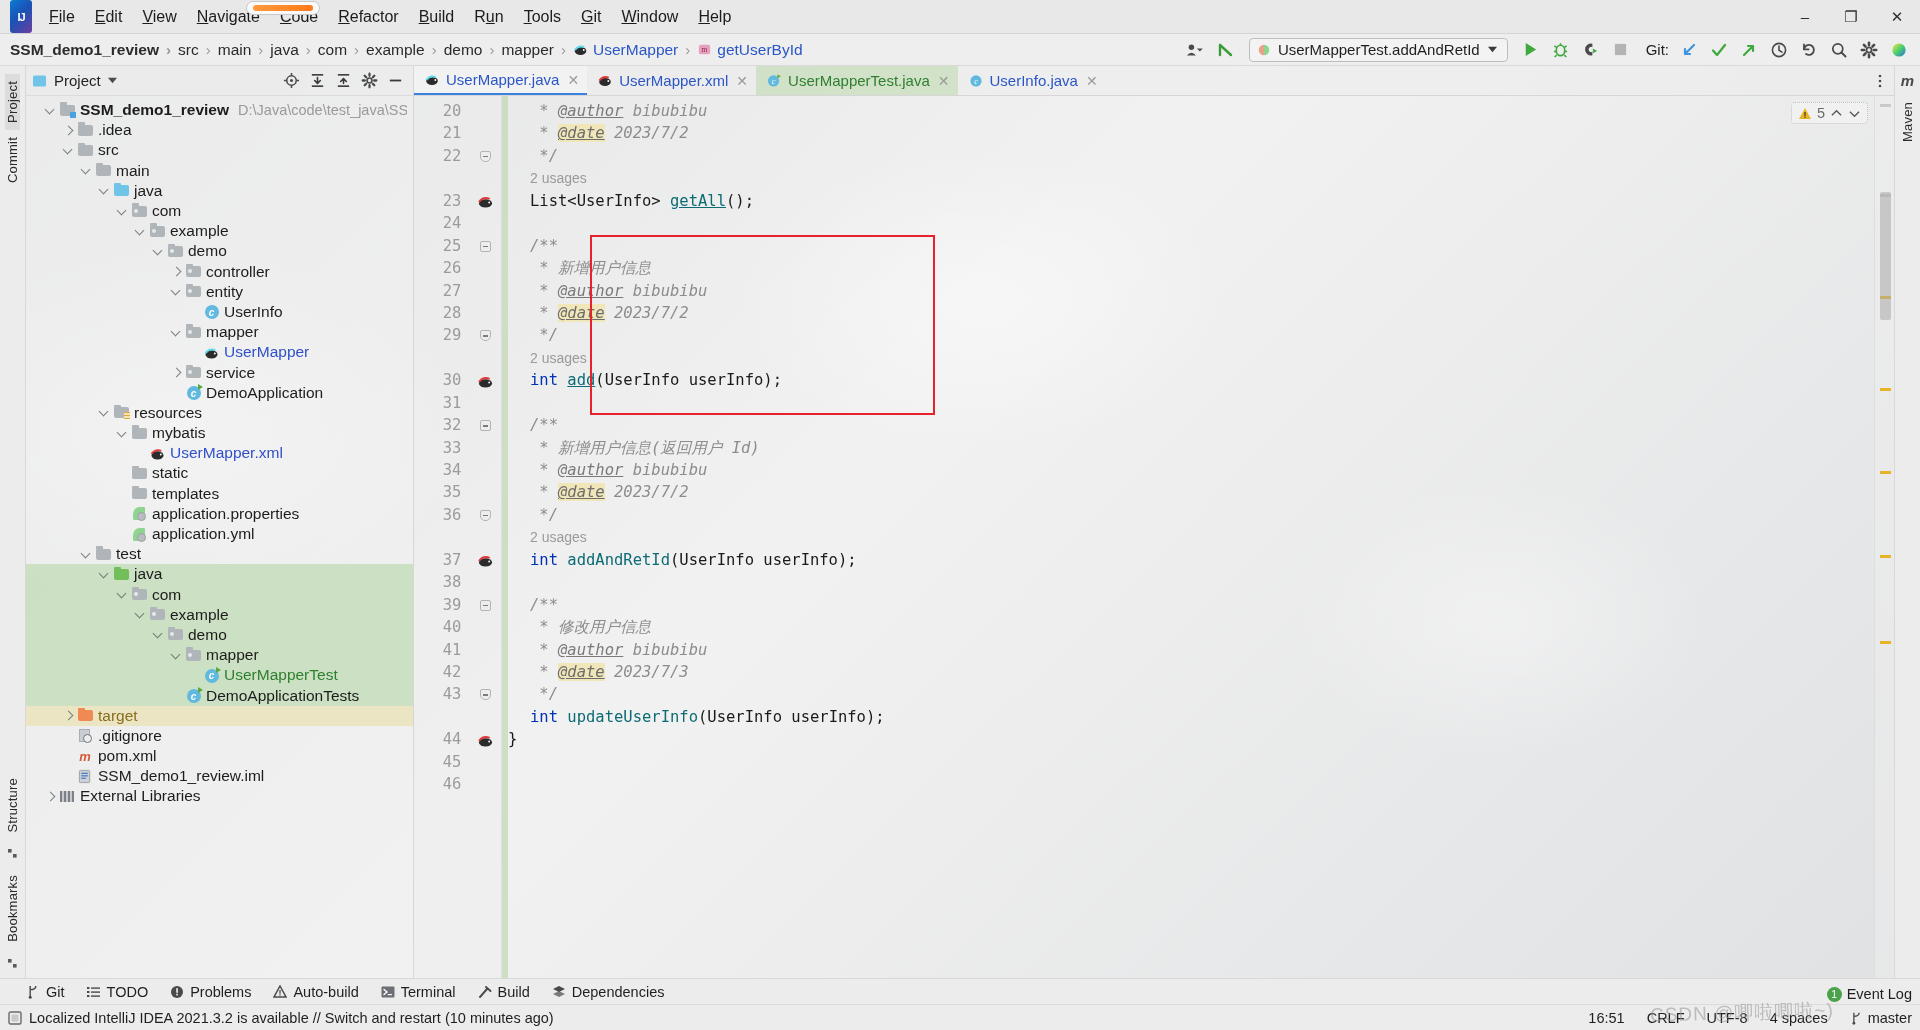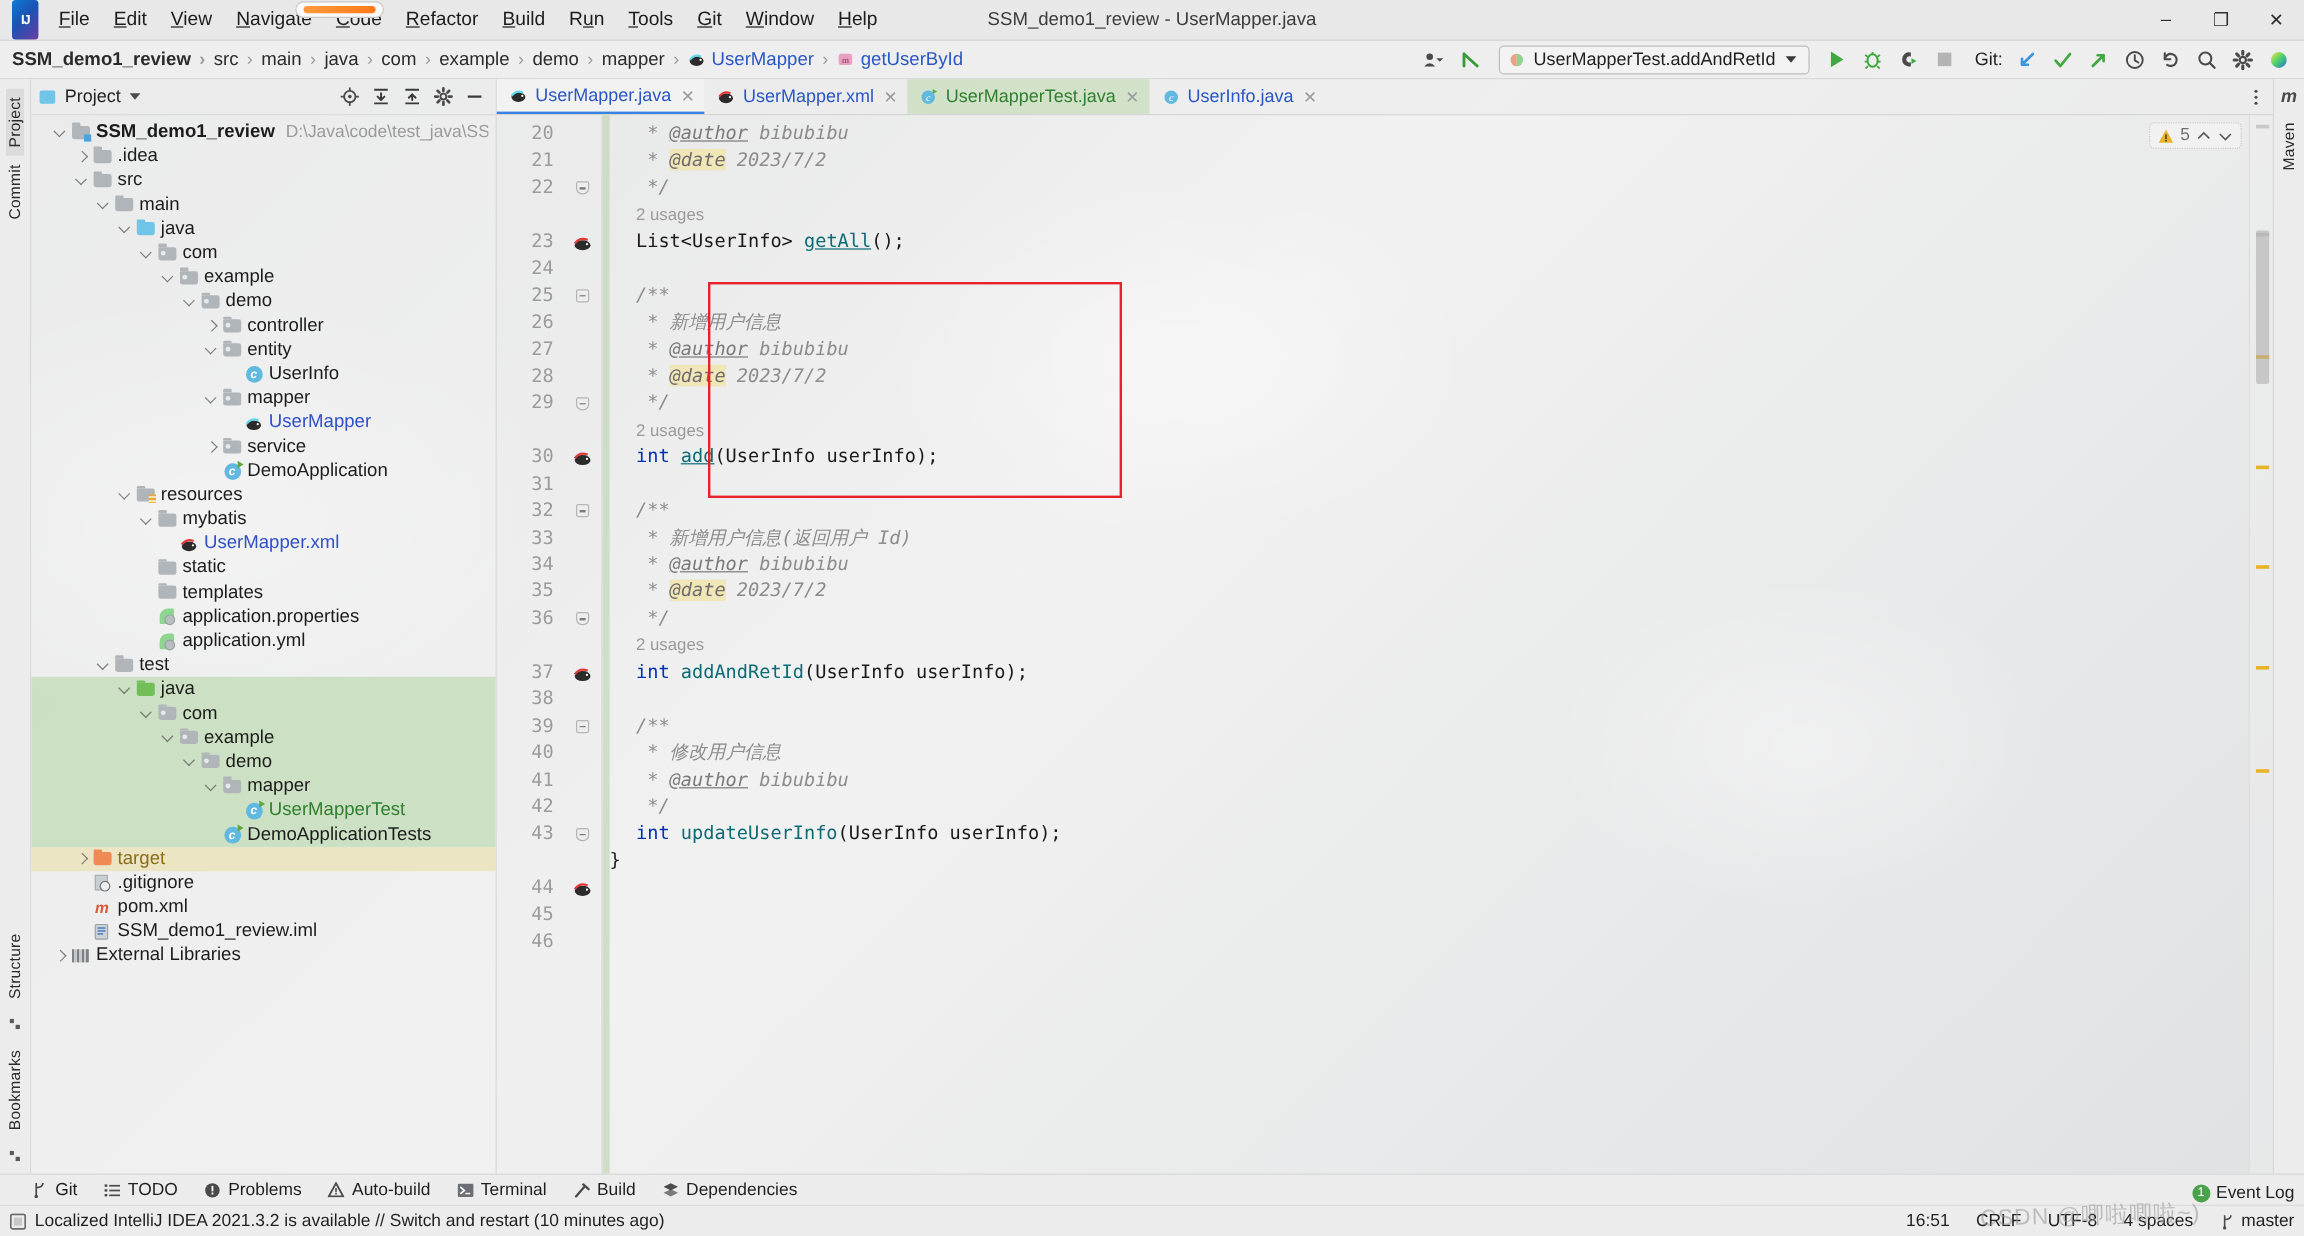--- a/index.html
+++ b/index.html
@@ -225,21 +225,21 @@
   .vcs-strip {
     width:6px; flex:0 0 6px; background:rgba(192,216,180,.72);
   }
   .codearea {
     flex:1 1 auto; position:relative; overflow:hidden; padding-top:4px;
     font-family:"DejaVu Sans Mono", monospace; font-size:15.5px;
   }
   .cl { height:22.45px; line-height:22.45px; white-space:pre; padding-left:22px; }
   .cmt { color:#8c8c8c; font-style:italic; }
   .tag { color:#7a7a7a; font-style:italic; text-decoration:underline; }
-  .tag-hl { background:#f0e6b8; color:#6d6d6d; font-style:italic; }
+  .tag-hl { background:#f0e6b8; color:#6d6d6d; font-style:italic; text-decoration:underline; }
   .kw { color:#0033b3; }
   .typ { color:#1a1a1a; }
   .mth { color:#0d6b75; }
   .mth-u { color:#0d6b75; text-decoration:underline; }
   .usages { color:#9a9a9a; font-family:"Liberation Sans",sans-serif; font-size:14px; font-style:normal; }
   .redbox {
     position:absolute; border:2px solid #e8222a; pointer-events:none;
   }
 
   
@@ -300,21 +300,20 @@
       <div class="menu-item"><u>N</u>avigate</div>
       <div class="menu-item"><u>C</u>ode</div>
       <div class="menu-item"><u>R</u>efactor</div>
       <div class="menu-item"><u>B</u>uild</div>
       <div class="menu-item">R<u>u</u>n</div>
       <div class="menu-item"><u>T</u>ools</div>
       <div class="menu-item"><u>G</u>it</div>
       <div class="menu-item"><u>W</u>indow</div>
       <div class="menu-item"><u>H</u>elp</div>
     </div>
-    <div class="win-title">SSM_demo1_review - UserMapper.java</div>
     <div class="pill">
         <i></i>
       </div>
     <div class="win-ctrl">
       <div class="win-btn">–</div>
       <div class="win-btn">❐</div>
       <div class="win-btn close">✕</div>
     </div>
   </div>
 
@@ -1002,20 +1001,21 @@
             <div class="cl"><span class="cmt"> * 新增用户信息(返回用户 Id)</span></div>
             <div class="cl"><span class="cmt"> * </span><span class="tag">@author</span><span class="cmt"> bibubibu</span></div>
             <div class="cl"><span class="cmt"> * </span><span class="tag-hl">@date</span><span class="cmt"> 2023/7/2</span></div>
             <div class="cl"><span class="cmt"> */</span></div>
             <div class="cl"><span class="usages">2 usages</span></div>
             <div class="cl"><span class="kw">int </span><span class="mth">addAndRetId</span><span class="typ">(UserInfo userInfo);</span></div>
             <div class="cl"></div>
             <div class="cl"><span class="cmt">/**</span></div>
             <div class="cl"><span class="cmt"> * 修改用户信息</span></div>
             <div class="cl"><span class="cmt"> * </span><span class="tag">@author</span><span class="cmt"> bibubibu</span></div>
+            <div class="cl"><span class="cmt"> * </span><span class="tag-hl">@date</span><span class="cmt"> 2023/7/3</span></div>
             <div class="cl"><span class="cmt"> */</span></div>
             <div class="cl"><span class="kw">int </span><span class="mth">updateUserInfo</span><span class="typ">(UserInfo userInfo);</span></div>
             <div class="cl" style="padding-left: 0px;"><span class="typ">}</span></div>
             <div class="cl"></div>
           </div>
         <div class="anal">
           <div class="amark" style="top:8px;  background:#c9c9c9;"></div>
           <div class="amark" style="top:98px; background:#c9c9c9;"></div>
           <div class="amark" style="top:200px;background:#e8b427;"></div>
           <div class="amark" style="top:292px;background:#e8b427;"></div>

